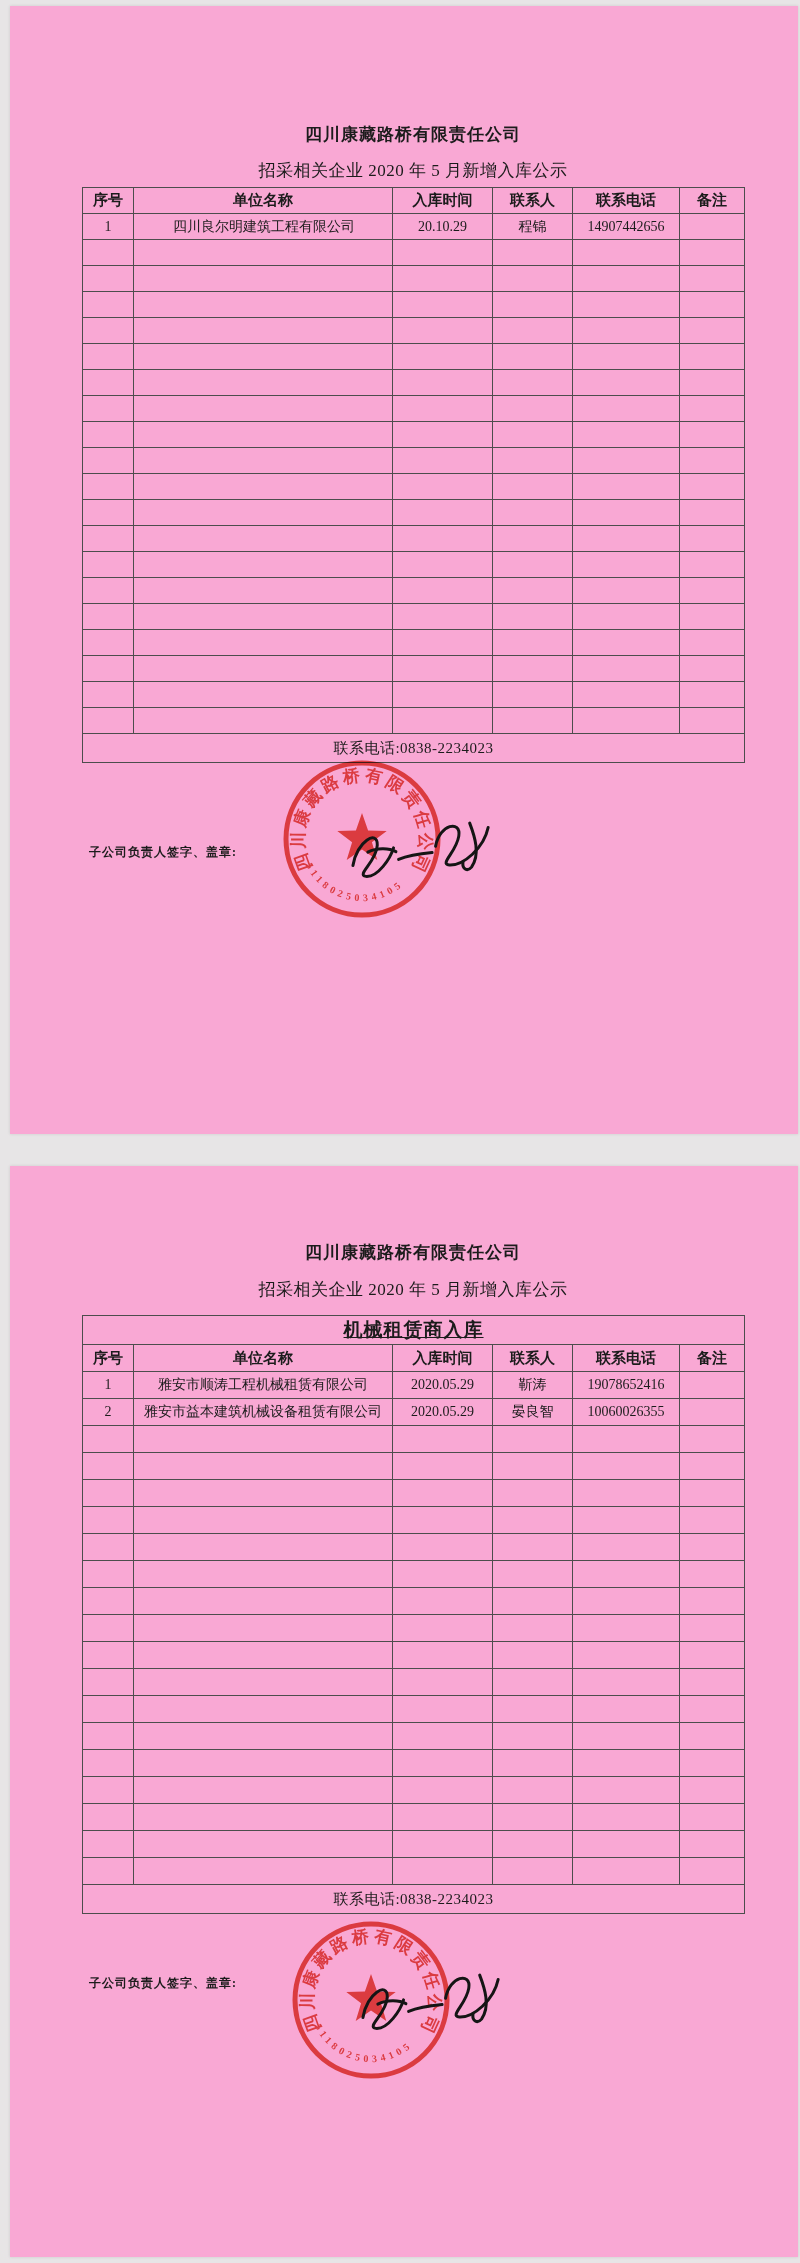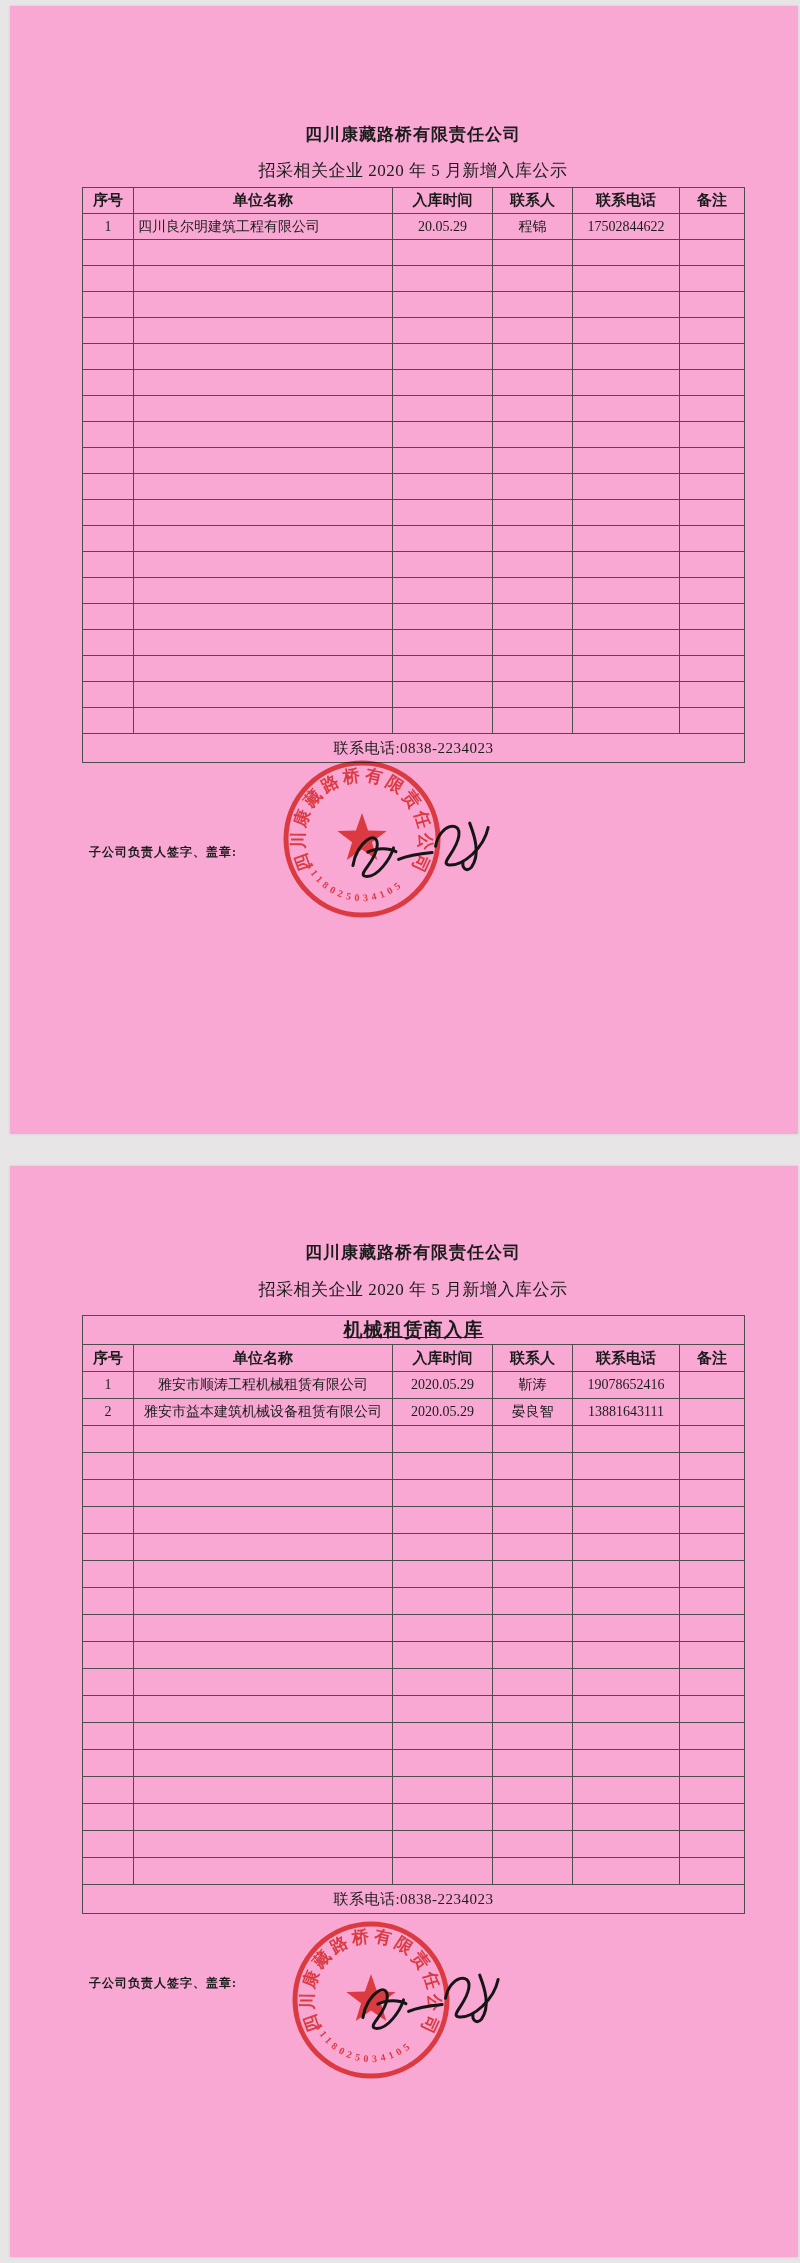--- a/index.html
+++ b/index.html
@@ -37,21 +37,21 @@
     vertical-align:middle;
   }
   tr.title-row td{font-size:19px;font-weight:bold;height:26px;letter-spacing:1px;}
   tr.head-row td{font-size:15px;font-weight:bold;height:25px;margin-top:14px;}
   tr.foot-row td{font-size:15px;height:28px;letter-spacing:.5px;}
   #page1 tbody tr{height:26px;}
   #page2 tbody tr{height:27px;}
   #page2 tr.title-row td{height:28px;text-decoration:underline;}
   #page2 tr.head-row td{height:26px;}
   
-  #page1 tbody td.c1{text-align:left;padding-left:4px;margin-left:45px;}
+  #page1 tbody td.c1{text-align:center;padding-left:4px;margin-left:45px;}
   .sign-label{
     position:absolute;left:79px;
     font-size:12px;font-weight:bold;letter-spacing:1px;
   }
   .stamp{
     position:absolute;width:170px;height:170px;
     opacity:.85;mix-blend-mode:multiply;
   }
   .sig{
     position:absolute;width:200px;height:90px;
@@ -94,23 +94,23 @@
         <td>入库时间</td>
         <td>联系人</td>
         <td>联系电话</td>
         <td>备注</td>
       </tr>
     </thead>
     <tbody>
         <tr>
           <td class="c0">1</td>
           <td class="c1">四川良尔明建筑工程有限公司</td>
-          <td class="c2">20.05.29</td>
+          <td class="c2">20.10.29</td>
           <td class="c3">程锦</td>
-          <td class="c4">17502844622</td>
+          <td class="c4">14907442656</td>
           <td class="c5"></td>
         </tr>
         <tr>
           <td class="c0"></td>
           <td class="c1"></td>
           <td class="c2"></td>
           <td class="c3"></td>
           <td class="c4"></td>
           <td class="c5"></td>
         </tr>
@@ -327,21 +327,21 @@
           <td class="c2">2020.05.29</td>
           <td class="c3">靳涛</td>
           <td class="c4">19078652416</td>
           <td class="c5"></td>
         </tr>
         <tr>
           <td class="c0">2</td>
           <td class="c1">雅安市益本建筑机械设备租赁有限公司</td>
           <td class="c2">2020.05.29</td>
           <td class="c3">晏良智</td>
-          <td class="c4">13881643111</td>
+          <td class="c4">10060026355</td>
           <td class="c5"></td>
         </tr>
         <tr>
           <td class="c0"></td>
           <td class="c1"></td>
           <td class="c2"></td>
           <td class="c3"></td>
           <td class="c4"></td>
           <td class="c5"></td>
         </tr>

